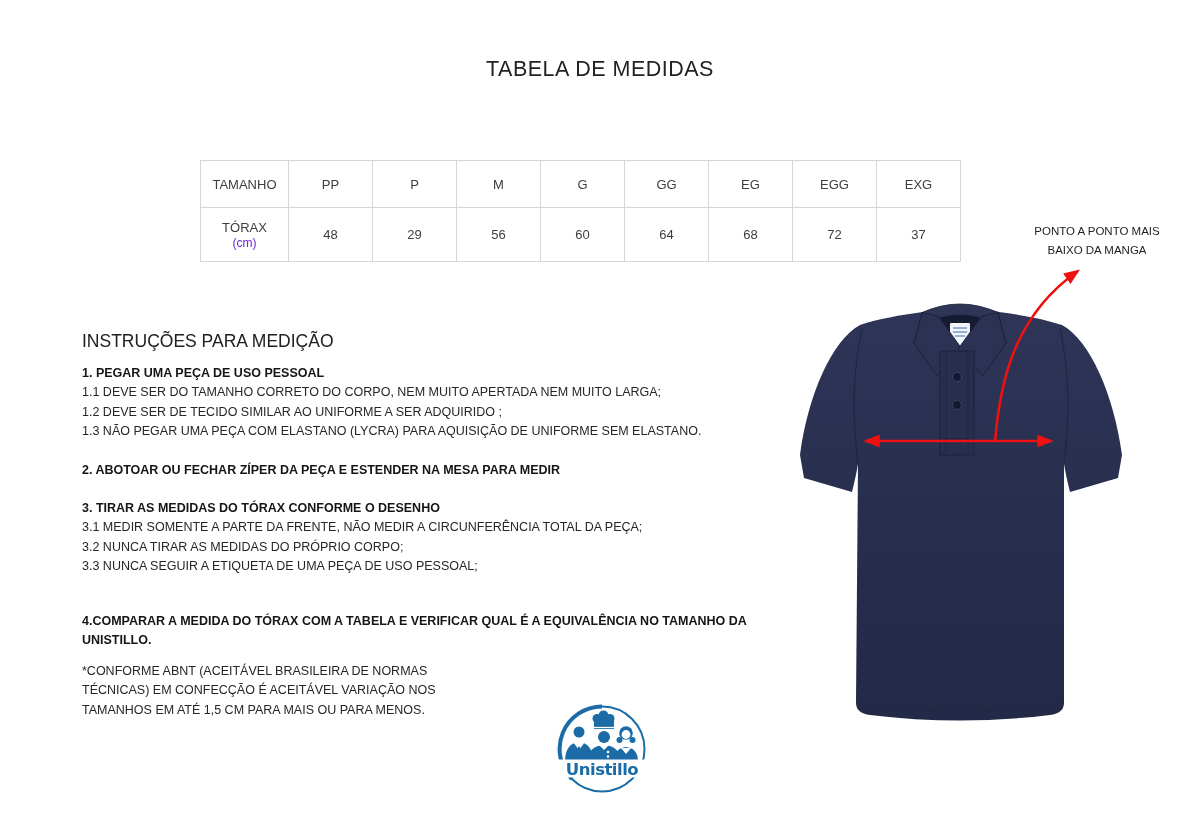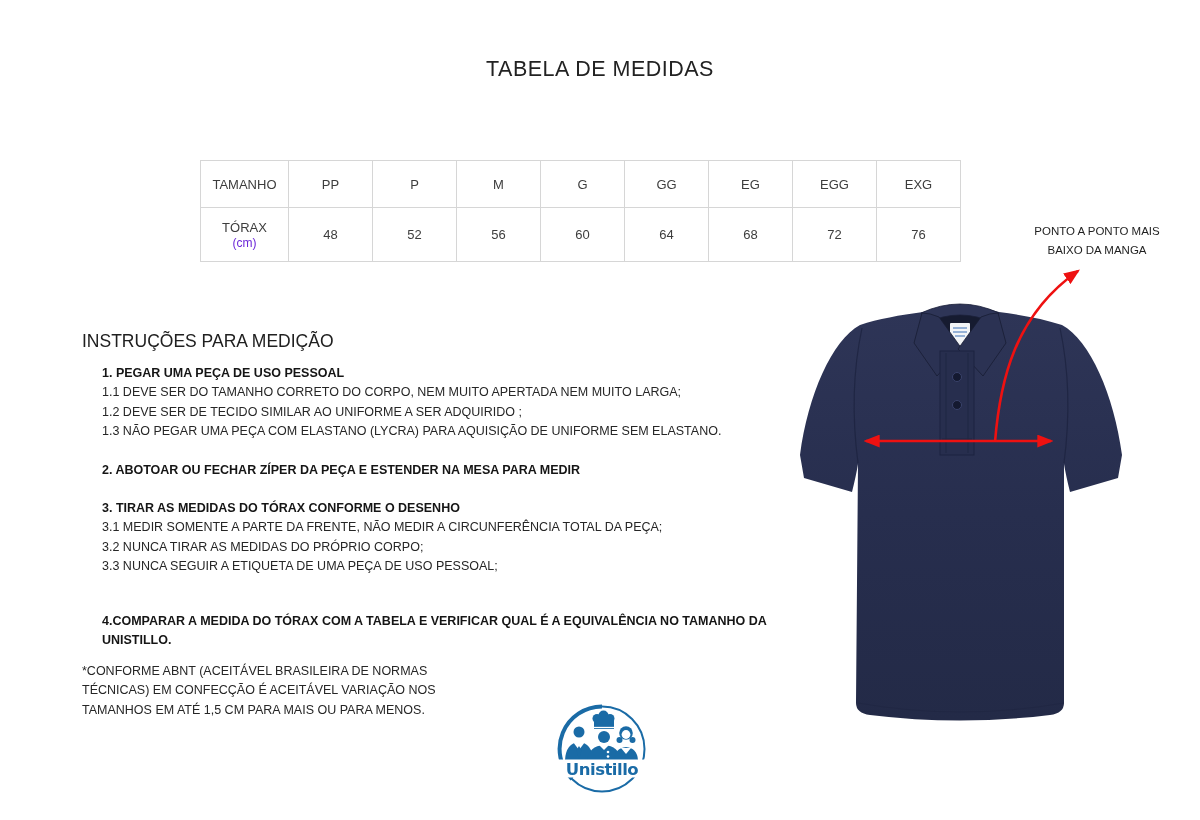--- a/index.html
+++ b/index.html
@@ -23,21 +23,21 @@
     vertical-align:middle;font-size:13px;color:#3d3d3d;background:#fff;}
   table.sizes tr.hdr td{height:47px;margin-left:44px;}
   table.sizes tr.data td{height:54px;margin-left:16px;}
   td.c0{width:88px;} td.c{width:84px;}
   .unit{display:block;font-size:12px;color:#6d28d9;margin-top:1px;}
 
   .sleeve-note{top:222px;left:1013px;width:168px;text-align:center;
     font-size:11.5px;line-height:19px;color:#1f1f1f;}
 
   .instr-heading{top:331px;left:82px;font-size:17.5px;font-weight:400;color:#202020;}
-  .instr-group{left:82px;width:720px;font-size:12.5px;line-height:19.4px;color:var(--text-primary);margin-left:20px;}
+  .instr-group{left:82px;width:720px;font-size:12.5px;line-height:19.4px;color:var(--text-primary);}
   .instr-group .g-title{font-weight:bold;color:#151515;}
   .g1{top:364px;} .g2{top:461px;} .g3{top:499px;} .g4{top:612px;}
   .footnote{top:662px;left:82px;width:380px;font-size:12.5px;line-height:19.4px;color:var(--text-primary);}
 
   .shirt-wrap{top:255px;left:790px;width:350px;height:480px;}
   .logo-wrap{top:703px;left:556px;width:92px;height:92px;}
 </style>
 </head>
 <body>
 
@@ -62,27 +62,27 @@
       <td class="c">EG</td>
       <td class="c">EGG</td>
       <td class="c">EXG</td>
     </tr>
     <tr class="data">
       <td class="c0">
         <span>TÓRAX</span>
         <span class="unit">(cm)</span>
       </td>
       <td class="c">48</td>
-      <td class="c">52</td>
+      <td class="c">29</td>
       <td class="c">56</td>
       <td class="c">60</td>
       <td class="c">64</td>
       <td class="c">68</td>
       <td class="c">72</td>
-      <td class="c">76</td>
+      <td class="c">37</td>
     </tr>
   </tbody>
     </table>
 
   <div class="abs instr-heading">INSTRUÇÕES PARA MEDIÇÃO</div>
 
   <div class="abs sleeve-note">
     <div>PONTO A PONTO MAIS</div>
     <div>BAIXO DA MANGA</div>
   </div>

